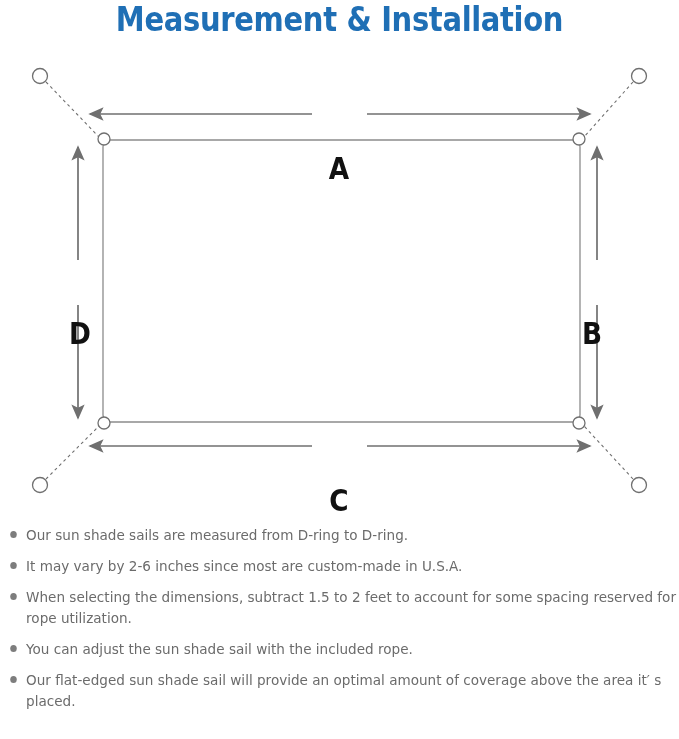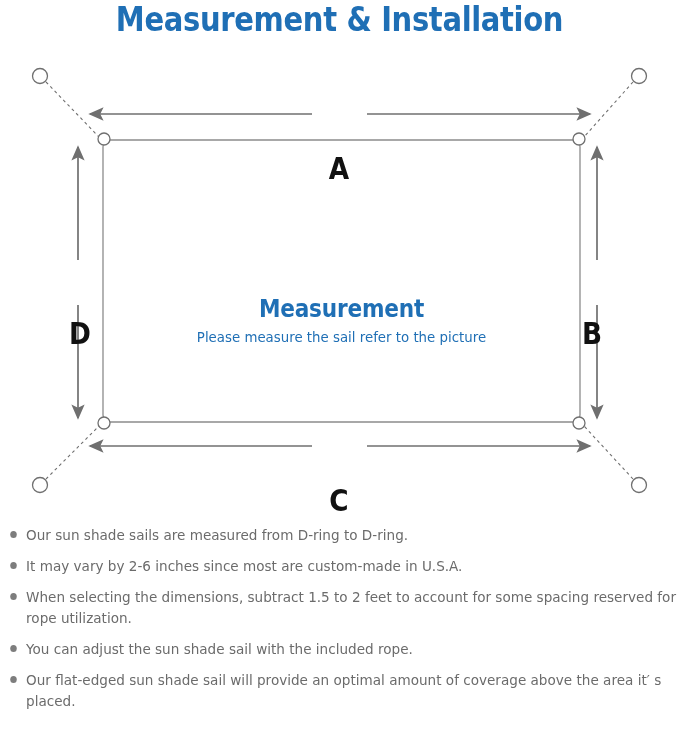--- a/index.html
+++ b/index.html
@@ -166,24 +166,20 @@
         <line x1="367" y1="391" x2="590" y2="391" marker-end="url(#arrHead)"></line>
 
         <line x1="78" y1="205" x2="78" y2="92" marker-end="url(#arrHead)"></line>
         <line x1="78" y1="250" x2="78" y2="363" marker-end="url(#arrHead)"></line>
 
         <line x1="597" y1="205" x2="597" y2="92" marker-end="url(#arrHead)"></line>
         <line x1="597" y1="250" x2="597" y2="363" marker-end="url(#arrHead)"></line>
       </g>
     </svg>
 
-    <div id="center-label">
-      <div id="center-title">Measurement</div>
-      <div id="center-sub">Please measure the sail refer to the picture</div>
-    </div>
 
     <div class="dim-letter" id="dim-a">A</div>
     <div class="dim-letter" id="dim-b">B</div>
     <div class="dim-letter" id="dim-c">C</div>
     <div class="dim-letter" id="dim-d">D</div>
   </div>
 
   <div id="notes">
     <div class="note">
       <span class="bullet"></span>

